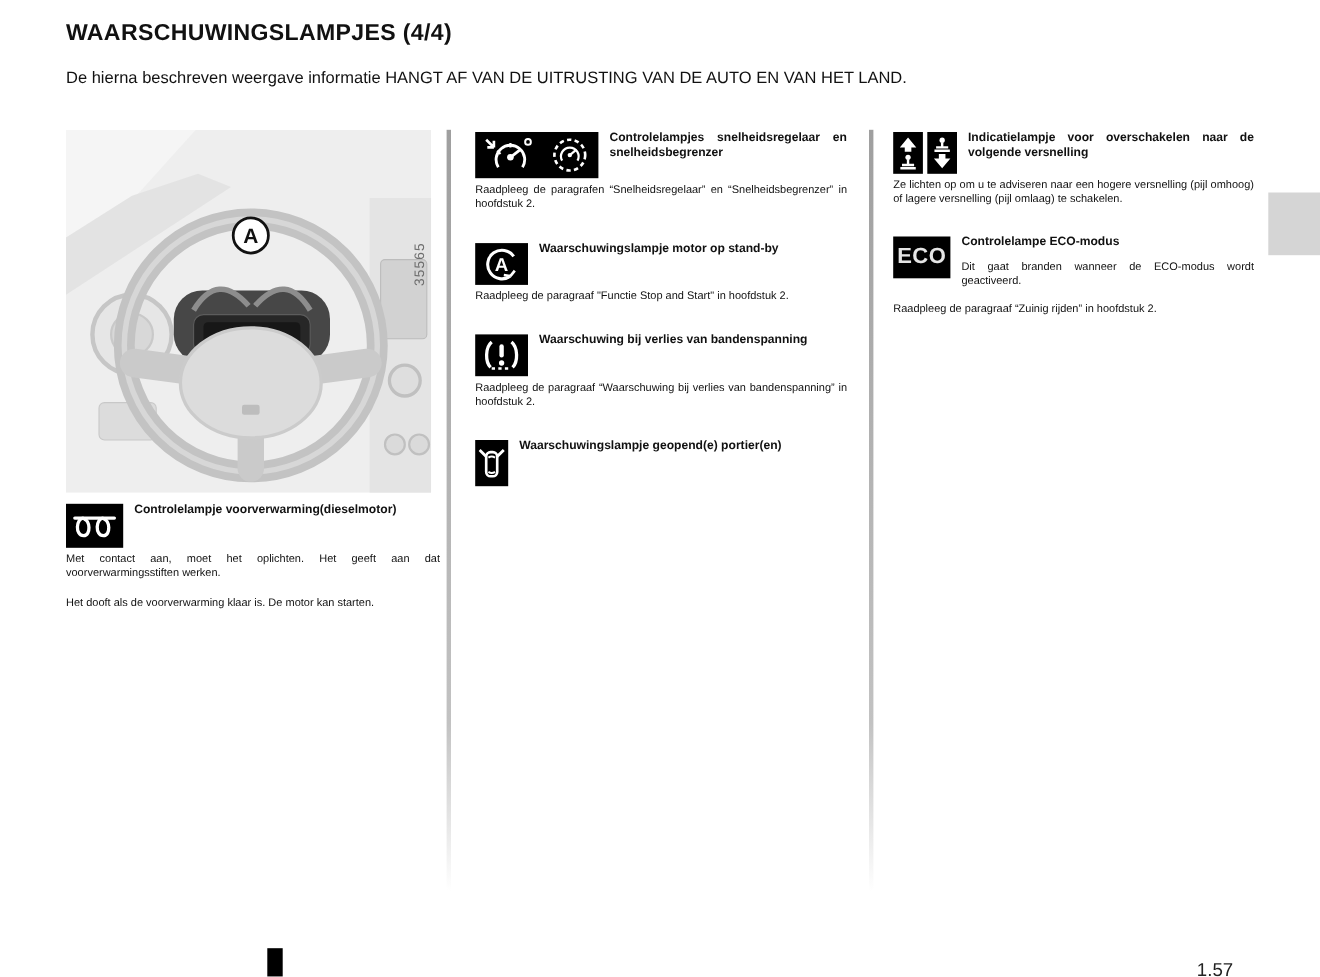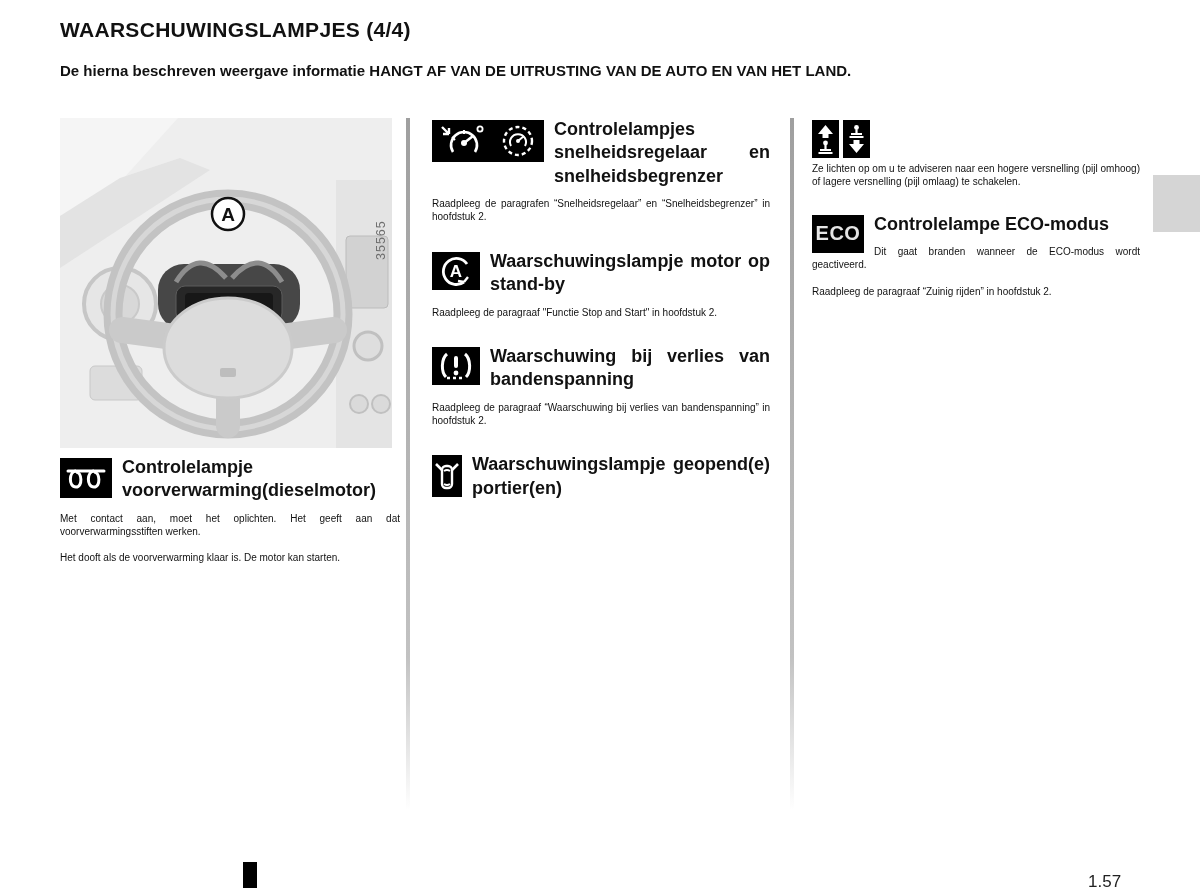--- a/index.html
+++ b/index.html
@@ -1,42 +1,42 @@
 <!DOCTYPE html>
 <html><head>
 <meta charset="utf-8">
 <style>
   html,body{margin:0;padding:0;background:#fff;}
   .page{position:relative;width:1200px;height:888px;background:#ffffff;overflow:hidden;
         color:#111;font-family:"Liberation Sans",sans-serif;}
   .page-title{position:absolute;left:60px;top:18px;font-size:21px;font-weight:bold;
         letter-spacing:.3px;margin:0;}
   .page-subtitle{position:absolute;left:60px;top:62px;width:920px;font-size:15px;
-        font-weight:bold;margin:0;}
+        font-weight:normal;margin:0;}
   .col{position:absolute;top:118px;}
   .col-left{left:60px;width:340px;}
   .col-mid{left:432px;width:338px;}
   .col-right{left:812px;width:328px;}
   .vdivider{position:absolute;top:118px;width:4px;height:692px;
         background:linear-gradient(to bottom,#9f9f9f,#c2c2c2 78%,rgba(195,195,195,0));}
   .vd1{left:406px;} .vd2{left:790px;}
   .figure{width:332px;height:330px;display:block;}
   .section{margin-bottom:20px;overflow:visible;}
   .iconbox{float:left;background:#000;margin:2px 10px 4px 0;display:flex;
         align-items:center;justify-content:center;}
   .ib-cruise{width:112px;height:42px;}
   .ib-sq{width:48px;height:38px;}
   .ib-door{width:30px;height:42px;}
   .ib-glow{width:52px;height:40px;}
   .ib-gear{width:27px;height:38px;}
   .gearwrap{float:left;margin:2px 10px 4px 0;display:flex;gap:4px;background:transparent;}
   .gearwrap .ib-gear{float:none;margin:0;}
   .eco-box{width:52px;height:38px;color:#e5e5e5;font-weight:bold;font-size:20px;
         letter-spacing:.5px;font-family:"Liberation Sans",sans-serif;}
-  .sec-h{font-size:18px;font-weight:bold;line-height:1.3;margin:0 0 9px;
+  .sec-h{font-size:11px;font-weight:bold;line-height:1.3;margin:0 0 9px;
         text-align:justify;}
   .body-p{font-size:10px;line-height:1.33;margin:0 0 13px;text-align:justify;}
   .clear{clear:left;}
   .page-number{position:absolute;left:1088px;top:872px;font-size:17px;color:#222;}
   .edge-tab{position:absolute;left:1153px;top:175px;width:47px;height:57px;background:#d5d5d5;}
   .reg-mark{position:absolute;left:243px;top:862px;width:14px;height:26px;background:#000;}
   svg{display:block;}
 </style>
 </head>
 <body>
@@ -174,20 +174,21 @@
           </svg>
         </span>
         <span class="iconbox ib-gear">
           <svg width="21" height="32" viewBox="0 0 21 32">
             <circle cx="10.5" cy="4.5" r="2.4" fill="#fff"></circle>
             <path d="M10.5 6.5 V10 M5 11 H16 M3.5 14 H17.5" stroke="#fff" stroke-width="2.2"></path>
             <polygon points="10.5,30 3,21 7.5,21 7.5,17 13.5,17 13.5,21 18,21" fill="#fff"></polygon>
           </svg>
         </span>
       </span>
+      <h3 class="sec-h">Indicatielampje voor overschakelen naar de volgende versnelling</h3>
       <p class="body-p clear" style="margin-top:-4px;">Ze lichten op om u te adviseren naar een hogere versnelling (pijl omhoog) of lagere versnelling (pijl omlaag) te schakelen.</p>
     </div>
 
     <div class="section" style="margin-top:24px;">
       <span class="iconbox eco-box">ECO</span>
       <h3 class="sec-h" style="text-align:left;">Controlelampe ECO-modus</h3>
       <p class="body-p">Dit gaat branden wanneer de ECO-modus wordt geactiveerd.</p>
       <p class="body-p clear">Raadpleeg de paragraaf “Zuinig rijden” in hoofdstuk 2.</p>
     </div>
   </div>

